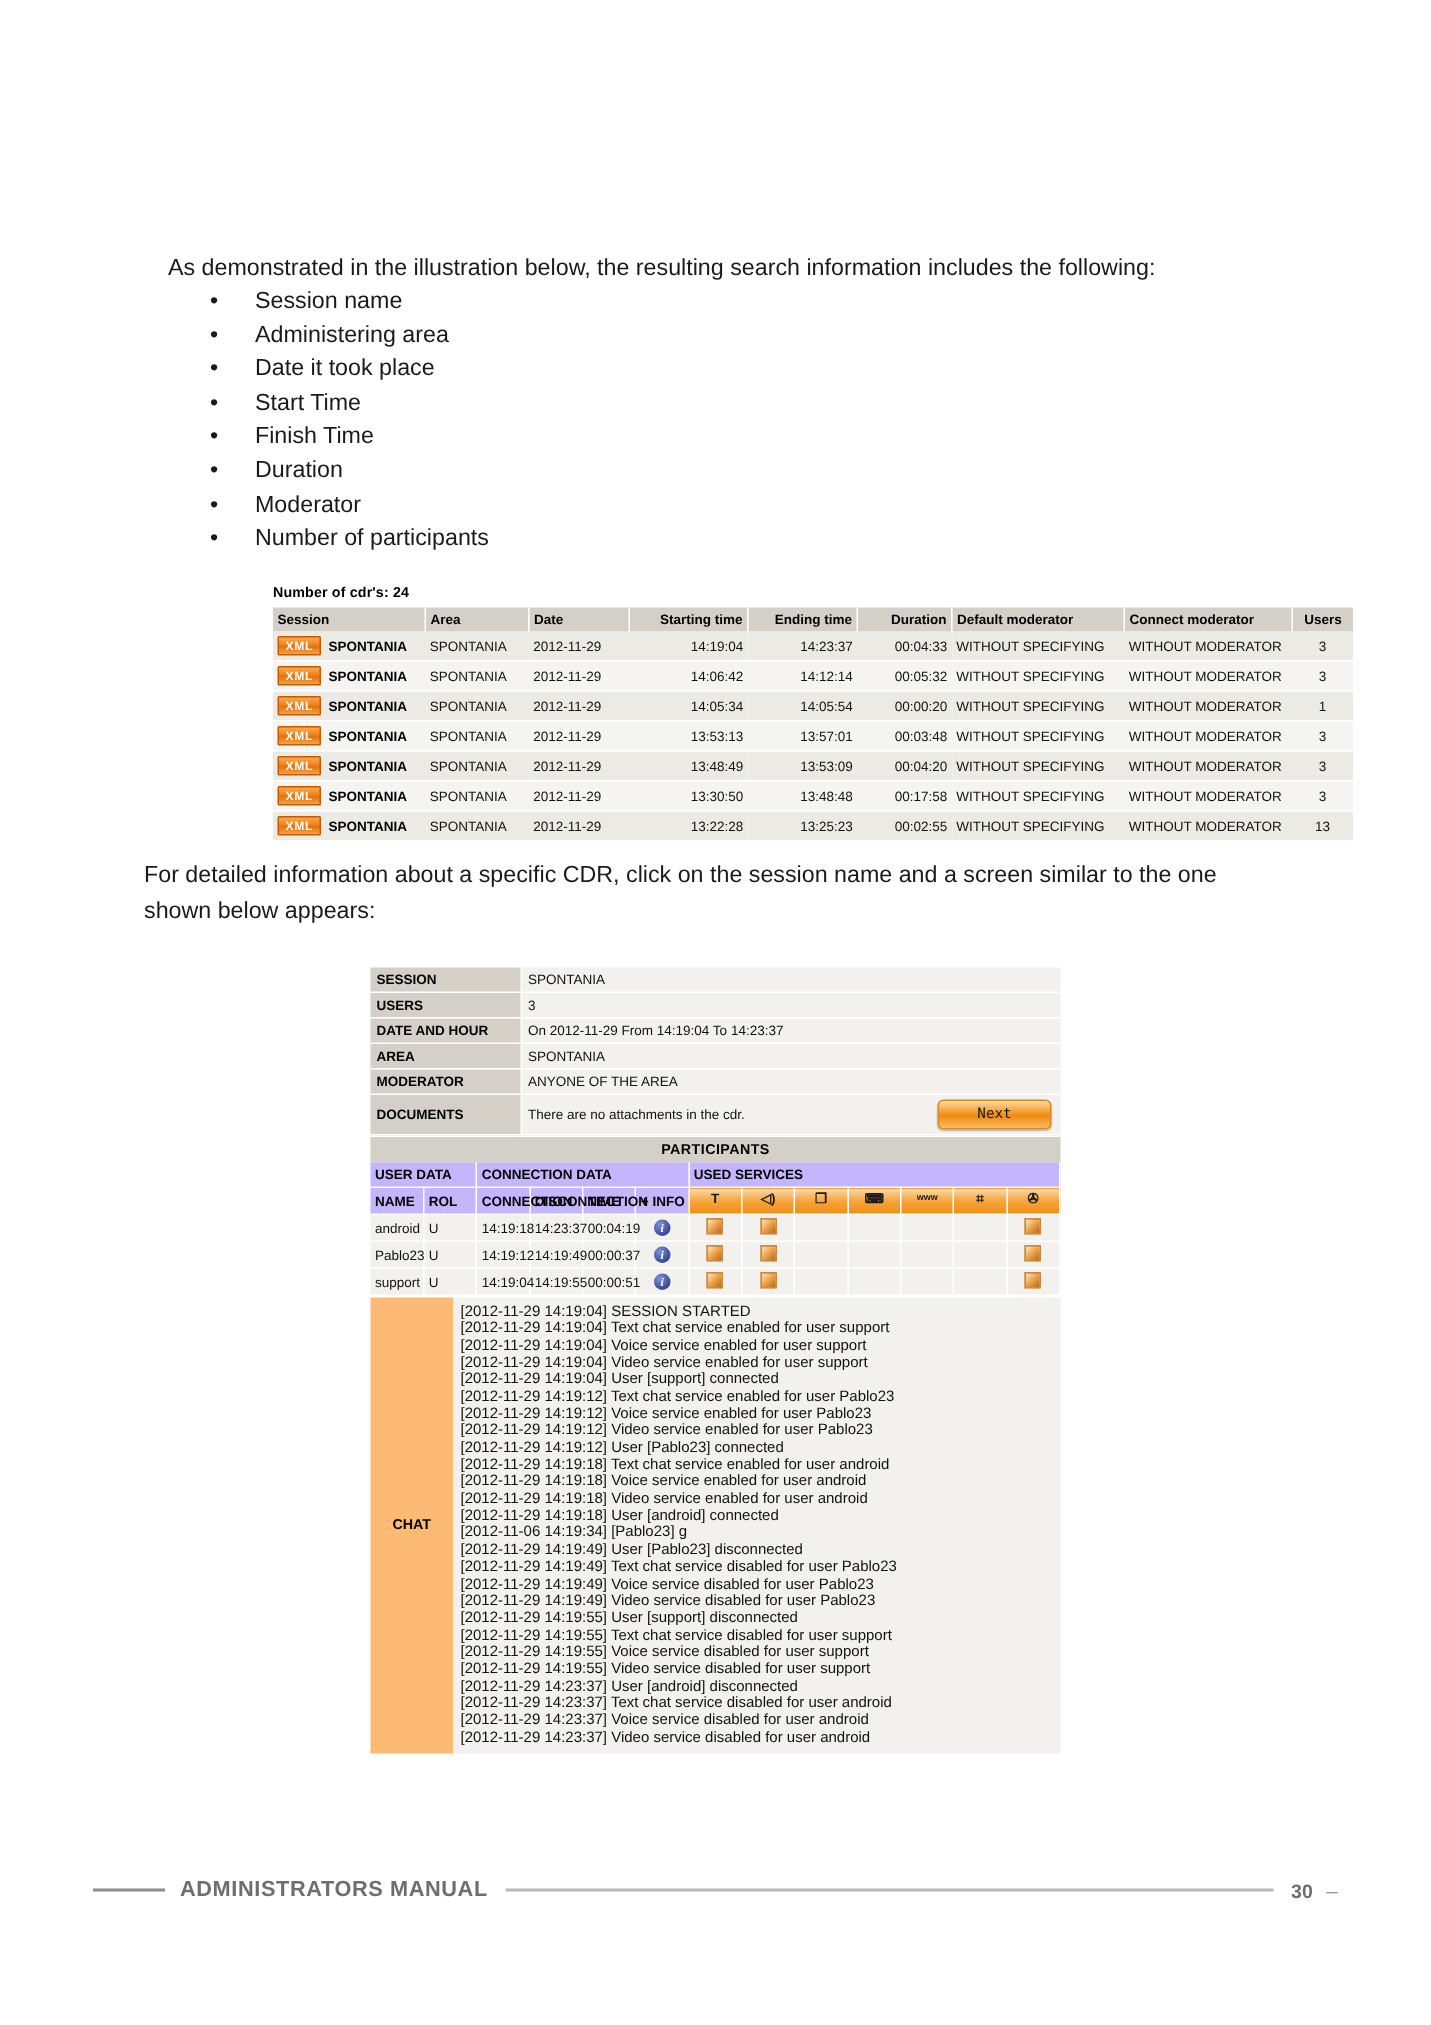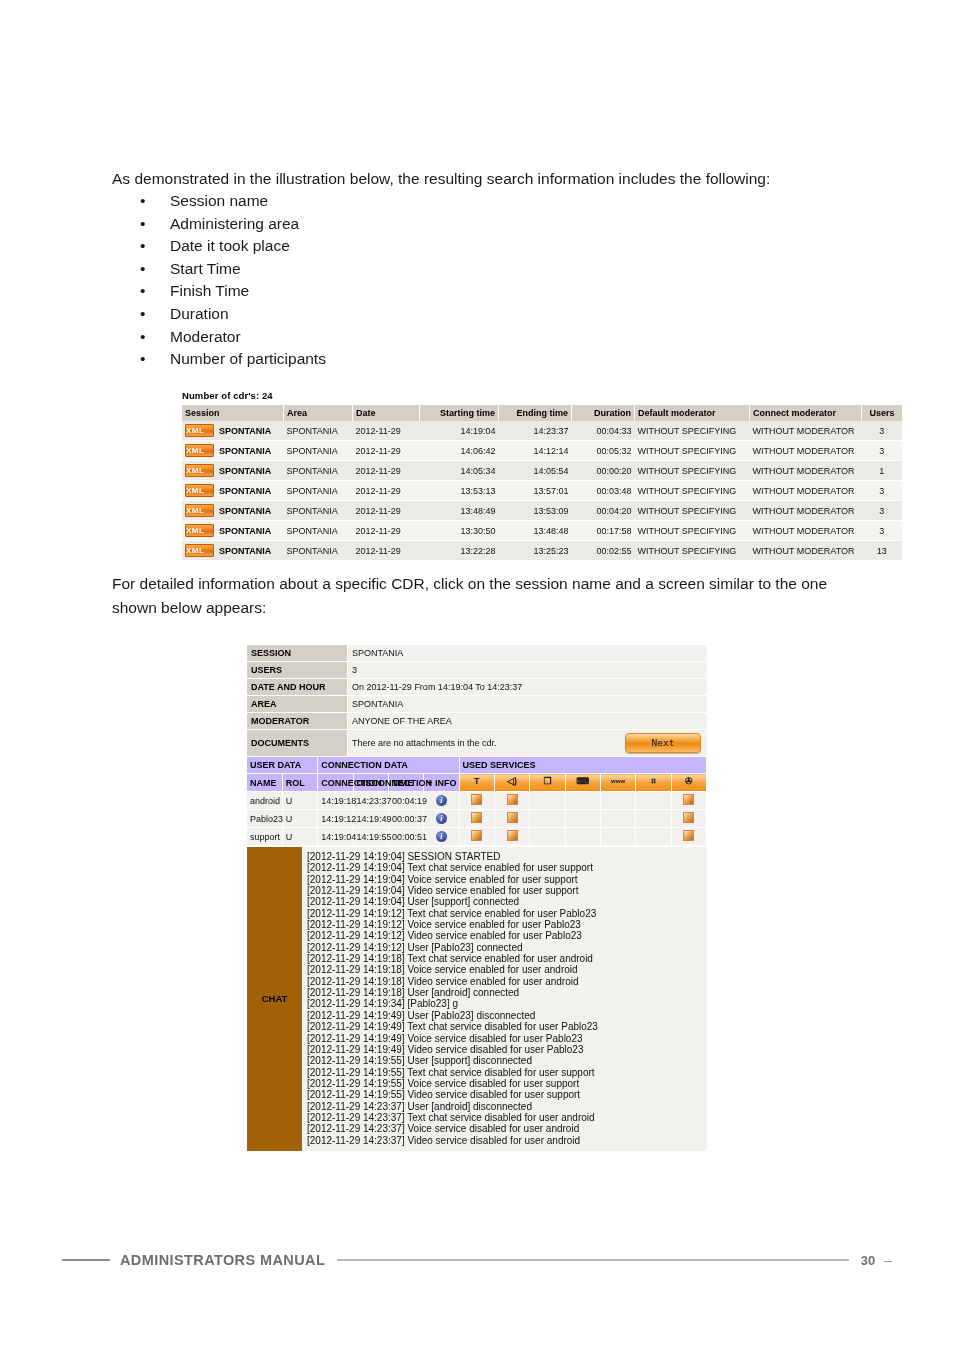--- a/index.html
+++ b/index.html
@@ -50,21 +50,21 @@
   }
   .bullet-list li .bullet-dot {
     position: absolute;
     left: 28px;
     top: 0;
     font-size: 15.5px;
     line-height: 22.6px;
   }
   .mid-para {
     position: absolute;
-    left: 112px;
+    left: 96px;
     top: 572px;
     width: 742px;
     font-size: 15.5px;
     line-height: 24px;
     color: #1a1a1a;
   }
 
   
   .shot1 {
     position: absolute;
@@ -103,21 +103,21 @@
     white-space: nowrap;
     font-size: 9px;
     color: #111;
   }
   table.cdr-table tr.row-alt td { background: #f5f4f1; }
   .xml-badge {
     display: inline-block;
     width: 27px;
     height: 11px;
     line-height: 11px;
-    text-align: left;
+    text-align: center;
     font-size: 8px;
     font-weight: bold;
     color: #ffffff;
     background: linear-gradient(180deg, #f9a94e 0%, #f07f18 48%, #e06f08 52%, #f2a24a 100%);
     border: 1px solid #c85a00;
     border-radius: 1px;
     letter-spacing: 0.5px;
     vertical-align: middle;
   }
   .sess-name {
@@ -287,21 +287,21 @@
   tr.total-row td.tt-blank { background: #d4d0c8 !important; }
 
   .chat-wrap {
     display: flex;
     width: 460px;
     border-top: 1px solid #ffffff;
   }
   .chat-label {
     width: 55px;
     min-width: 55px;
-    background: #a16207;
+    background: #fdba74;
     font-weight: bold;
     font-size: 9.5px;
     display: flex;
     align-items: center;
     justify-content: center;
     color: #000;
   }
   .chat-body {
     flex: 1;
     background: #f2f1ee;
@@ -501,20 +501,21 @@
           <td class="dt-value">
             <div class="docs-inner">
               <span>There are no attachments in the cdr.</span>
               <span class="next-btn">Next</span>
             </div>
           </td>
         </tr>
       </tbody>
     </table>
 
+    <div class="participants-bar">PARTICIPANTS</div>
 
     <table class="part-table">
       <thead>
         <tr>
           <th class="grp" colspan="2">USER DATA</th>
           <th class="grp" colspan="4">CONNECTION DATA</th>
           <th class="grp" colspan="7">USED SERVICES</th>
         </tr>
         <tr>
           <th class="p-name">NAME</th>
@@ -590,21 +591,21 @@
         <div>[2012-11-29 14:19:04] Video service enabled for user support</div>
         <div>[2012-11-29 14:19:04] User [support] connected</div>
         <div>[2012-11-29 14:19:12] Text chat service enabled for user Pablo23</div>
         <div>[2012-11-29 14:19:12] Voice service enabled for user Pablo23</div>
         <div>[2012-11-29 14:19:12] Video service enabled for user Pablo23</div>
         <div>[2012-11-29 14:19:12] User [Pablo23] connected</div>
         <div>[2012-11-29 14:19:18] Text chat service enabled for user android</div>
         <div>[2012-11-29 14:19:18] Voice service enabled for user android</div>
         <div>[2012-11-29 14:19:18] Video service enabled for user android</div>
         <div>[2012-11-29 14:19:18] User [android] connected</div>
-        <div>[2012-11-29 14:19:34] [Pablo23] g</div>
+        <div>[2012-11-06 14:19:34] [Pablo23] g</div>
         <div>[2012-11-29 14:19:49] User [Pablo23] disconnected</div>
         <div>[2012-11-29 14:19:49] Text chat service disabled for user Pablo23</div>
         <div>[2012-11-29 14:19:49] Voice service disabled for user Pablo23</div>
         <div>[2012-11-29 14:19:49] Video service disabled for user Pablo23</div>
         <div>[2012-11-29 14:19:55] User [support] disconnected</div>
         <div>[2012-11-29 14:19:55] Text chat service disabled for user support</div>
         <div>[2012-11-29 14:19:55] Voice service disabled for user support</div>
         <div>[2012-11-29 14:19:55] Video service disabled for user support</div>
         <div>[2012-11-29 14:23:37] User [android] disconnected</div>
         <div>[2012-11-29 14:23:37] Text chat service disabled for user android</div>

